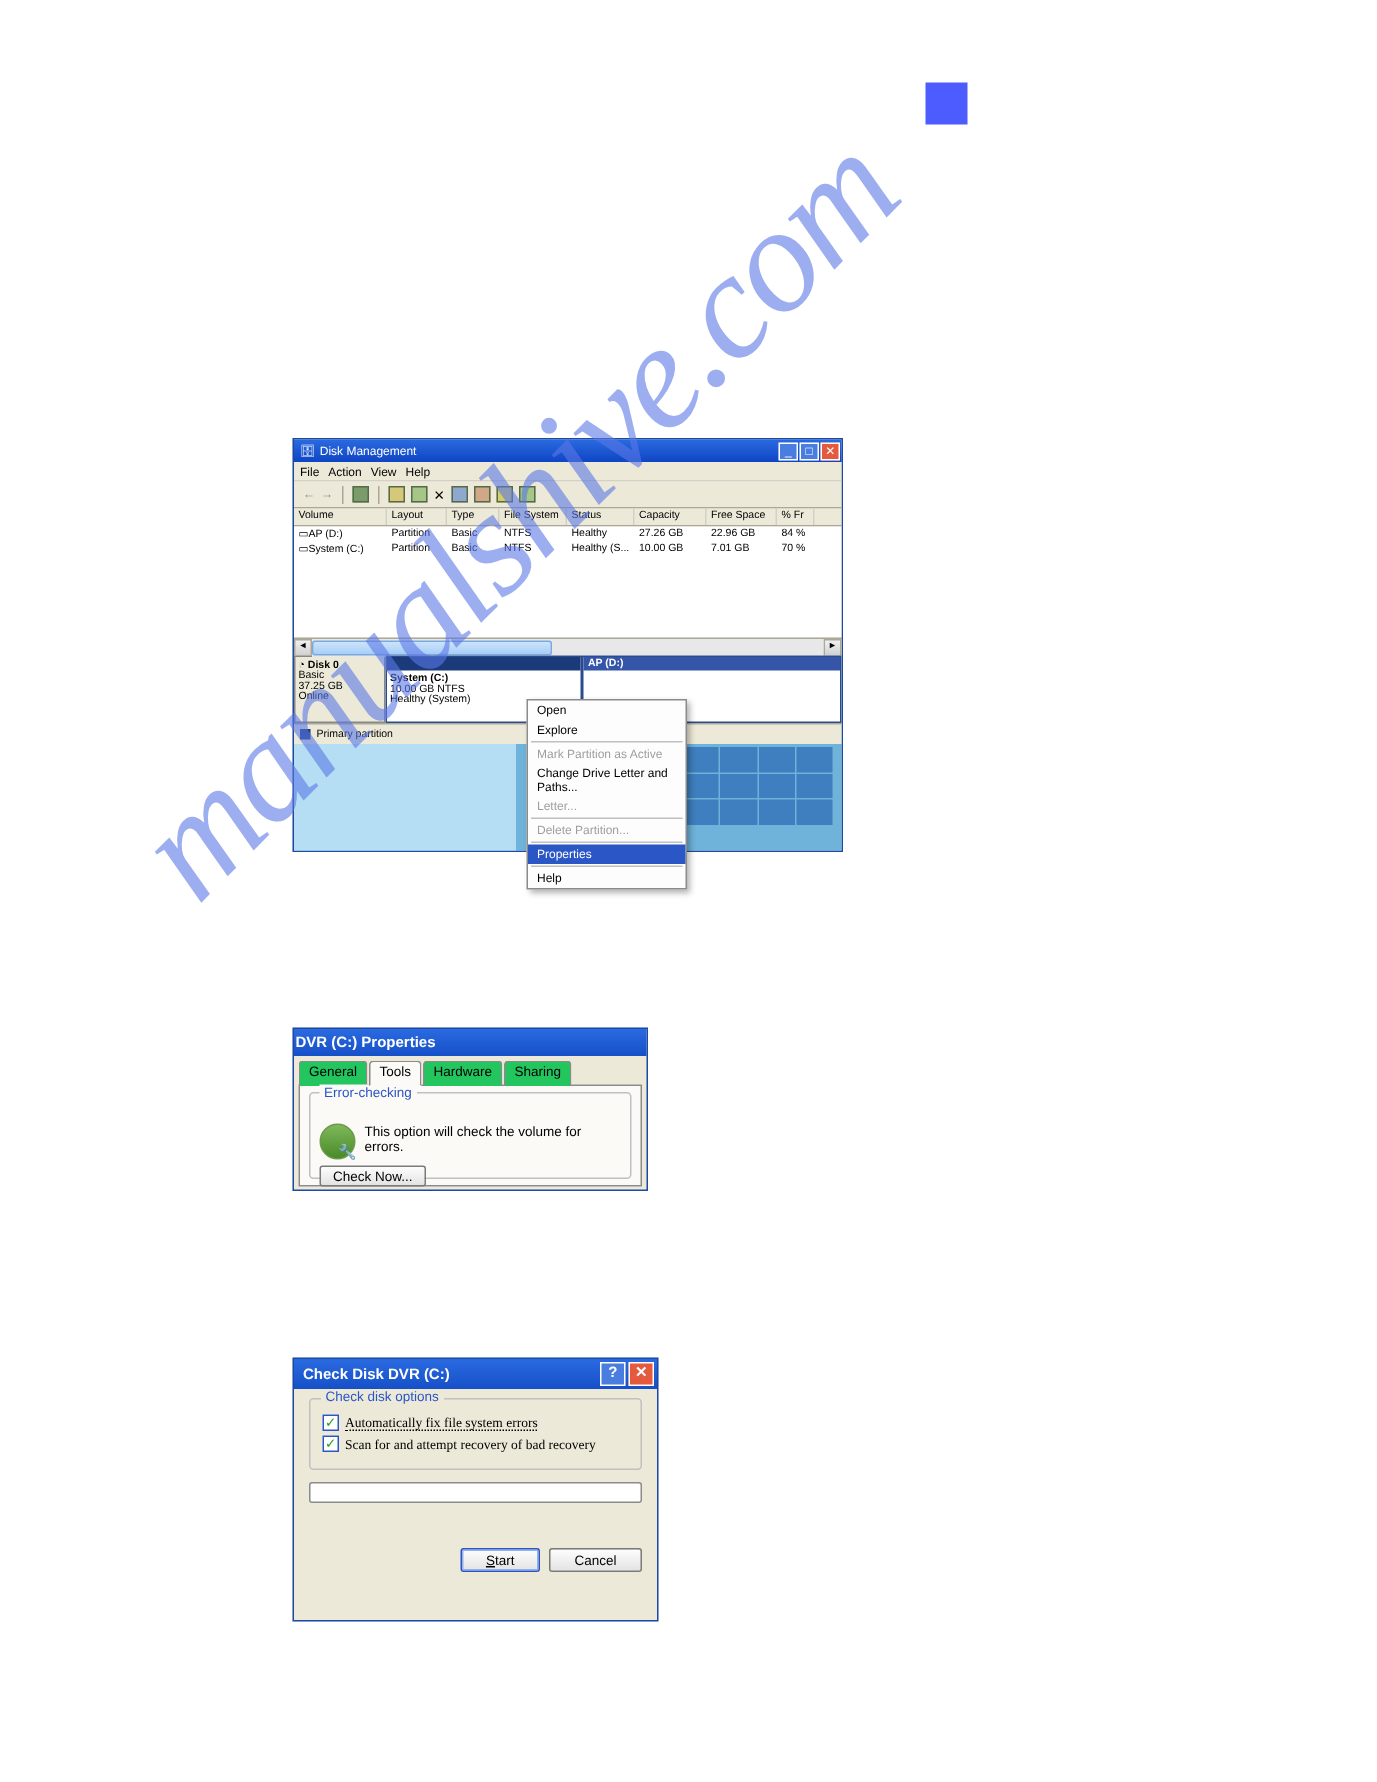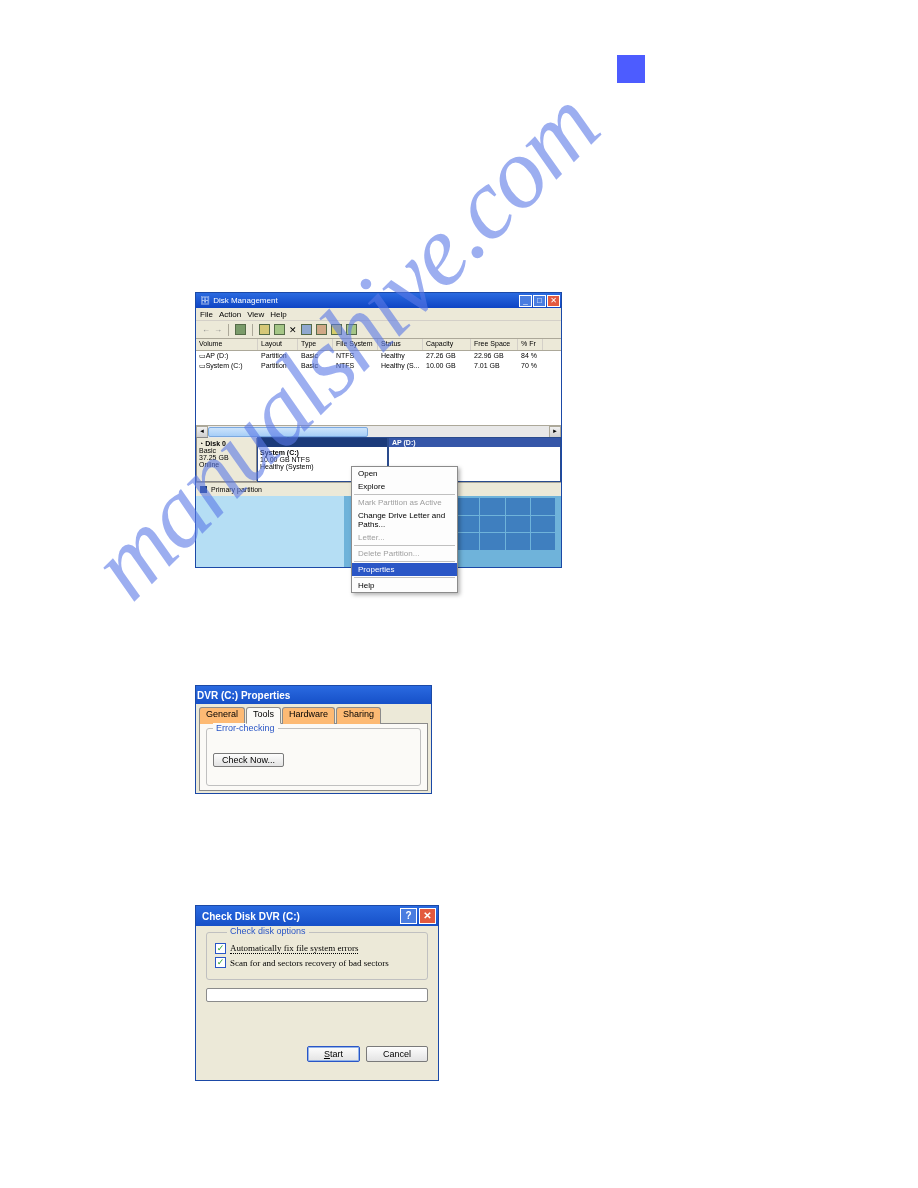--- a/index.html
+++ b/index.html
@@ -50,45 +50,45 @@
   .ctx-menu { position:absolute; left:351px; top:466px; width:107px; background:#fdfdfd; border:1px solid #8b8b8b; font-size:8px; box-shadow:2px 2px 4px rgba(0,0,0,0.3); z-index:60; }
   .ctx-item { padding:2px 6px; }
   .ctx-item.disabled { color:#9e9e9e; }
   .ctx-item.hl { background:#2a56c6; color:#fff; }
   .ctx-sep { height:1px; background:#c0c0c0; margin:1px 2px; }
 
   
   .props-window { position:absolute; left:195px; top:685px; width:237px; height:109px; border:1px solid #1b49a6; background:#ece9d8; font-size:10px; }
   .props-title { height:18px; background:linear-gradient(#2a6ae0,#1650c8); color:#fff; display:flex; align-items:center; padding-left:1px; font-weight:bold; }
   .tabstrip { display:flex; height:17px; margin:3px 3px -1px 3px; font-size:9px; }
-  .tab { padding:1px 6px 0; border:1px solid #8b8b8b; border-bottom:none; background:#fdba74; border-top-left-radius:3px; border-top-right-radius:3px; margin-right:1px; position:relative; }
+  .tab { padding:1px 6px 0; border:1px solid #8b8b8b; border-bottom:none; background:#22c55e; border-top-left-radius:3px; border-top-right-radius:3px; margin-right:1px; position:relative; }
   .tab.active { background:#fbfaf7; z-index:2; border-bottom:1px solid #fbfaf7; }
   .tabpanel { margin:0 3px 3px; border:1px solid #8b8b8b; background:#fbfaf7; height:68px; padding:4px 6px; }
   .groupbox { border:1px solid #c0c0c0; border-radius:3px; padding:20px 6px 4px; position:relative; height:58px; }
   .groupbox .legend { position:absolute; top:-6px; left:6px; background:#fbfaf7; padding:0 3px; font-size:9px; color:#2a56c6;}
   .groupbox .row { display:flex; align-items:flex-start; gap:6px; }
   .disk-icon { width:24px; height:24px; border-radius:50%; background:linear-gradient(#7fb85a,#4a8a2a); border:1px solid #6a9a4a; position:relative; flex-shrink:0; }
   .disk-icon::after{content:"🔧"; position:absolute; right:-2px; bottom:-2px; font-size:10px;}
   .btn { border:1px solid #7a7a7a; background:linear-gradient(#fdfdfd,#e3e3e3); padding:1px 8px; font-size:9px; border-radius:2px; }
   .props-btn-row { display:flex; justify-content:flex-start; margin-top:4px; }
 
   
   .chk-window { position:absolute; left:195px; top:905px; width:244px; height:176px; border:1px solid #1b49a6; background:#ece9d8; font-size:10px; }
   .chk-title { height:20px; background:linear-gradient(#2a6ae0,#1650c8); color:#fff; display:flex; align-items:center; padding-left:6px; font-weight:bold; }
   .chk-title .r { margin-left:auto; display:flex; }
   .chk-title .help{ width:17px; height:16px; background:#4a7de0; border:1px solid #fff; color:#fff; text-align:center; line-height:13px; margin-right:2px; }
   .chk-title .close{ width:17px; height:16px; background:#e35a3f; border:1px solid #fff; color:#fff; text-align:center; line-height:13px; margin-right:2px;}
   .chk-body { padding:6px 10px; }
   .chk-group { border:1px solid #c0c0c0; border-radius:3px; padding:10px 8px 8px; position:relative; margin-bottom:8px; }
-  .chk-group .legend { position:absolute; top:-7px; left:20px; background:#ece9d8; padding:0 3px; font-size:9px; color:#2a56c6;}
+  .chk-group .legend { position:absolute; top:-7px; left:7px; background:#ece9d8; padding:0 3px; font-size:9px; color:#2a56c6;}
   .chk-opt { display:flex; align-items:center; gap:4px; margin-bottom:3px; font-size:9px; font-family: Tahoma; }
   .chk-box { width:11px; height:11px; border:1px solid #2a56c6; background:#fff; color:#2a9d2a; font-size:9px; line-height:8px; text-align:center; flex-shrink:0;}
   .chk-opt .dotted { border-bottom:1px dotted #000; }
   .progress { height:14px; border:1px solid #8b8b8b; background:#fff; border-radius:2px; }
-  .chk-btns { display:flex; justify-content:flex-end; gap:6px; margin-top:44px; }
+  .chk-btns { display:flex; justify-content:flex-end; gap:6px; margin-top:30px; }
   .chk-btns .btn { padding:2px 16px; }
   .chk-btns .btn.default{ border:1px solid #2a56c6; box-shadow:0 0 0 1px #92b3ea inset;}
 
   .col-volume{width:62px;} .col-layout{width:40px;} .col-type{width:35px;}
   .col-fs{width:45px;} .col-status{width:45px;} .col-cap{width:48px;}
   .col-free{width:47px;} .col-pct{width:25px;}
 </style>
 </head>
 <body>
 
@@ -236,20 +236,24 @@
   </div>
   <div class="tabstrip">
     <div class="tab">General</div>
     <div class="tab active">Tools</div>
     <div class="tab">Hardware</div>
     <div class="tab">Sharing</div>
   </div>
   <div class="tabpanel">
     <div class="groupbox">
       <div class="legend">Error-checking</div>
+      <div class="row">
+        <div class="disk-icon"></div>
+        <div style="font-size:9px;">This option will check the volume for errors.</div>
+      </div>
       <div class="props-btn-row">
         <button class="btn">Check Now...</button>
       </div>
     </div>
   </div>
 </div>
 
 <div class="chk-window">
   <div class="chk-title">
     <span>Check Disk DVR (C:)</span>
@@ -260,21 +264,21 @@
   </div>
   <div class="chk-body">
     <div class="chk-group">
       <div class="legend">Check disk options</div>
       <div class="chk-opt">
         <div class="chk-box">✓</div>
         <span class="dotted">Automatically fix file system errors</span>
       </div>
       <div class="chk-opt">
         <div class="chk-box">✓</div>
-        <span>Scan for and sectors recovery of bad sectors</span>
+        <span>Scan for and attempt recovery of bad recovery</span>
       </div>
     </div>
     <div class="progress"></div>
     <div class="chk-btns">
       <button class="btn default"><u>S</u><span>tart</span></button>
       <button class="btn">Cancel</button>
     </div>
   </div>
 </div>
 

